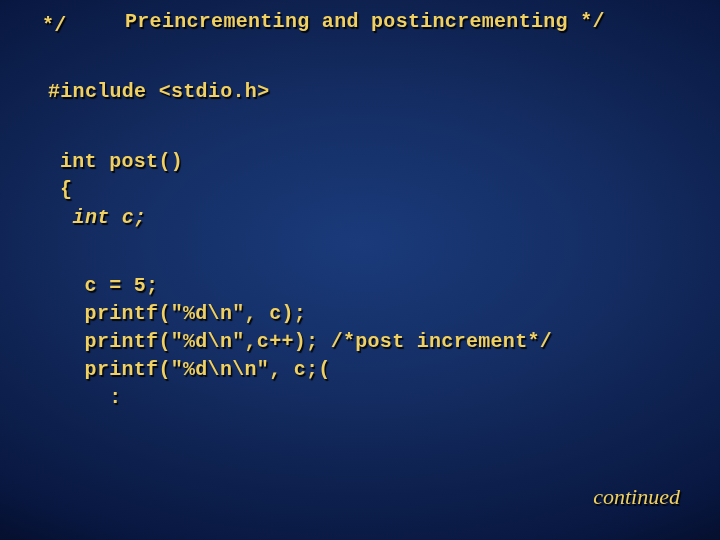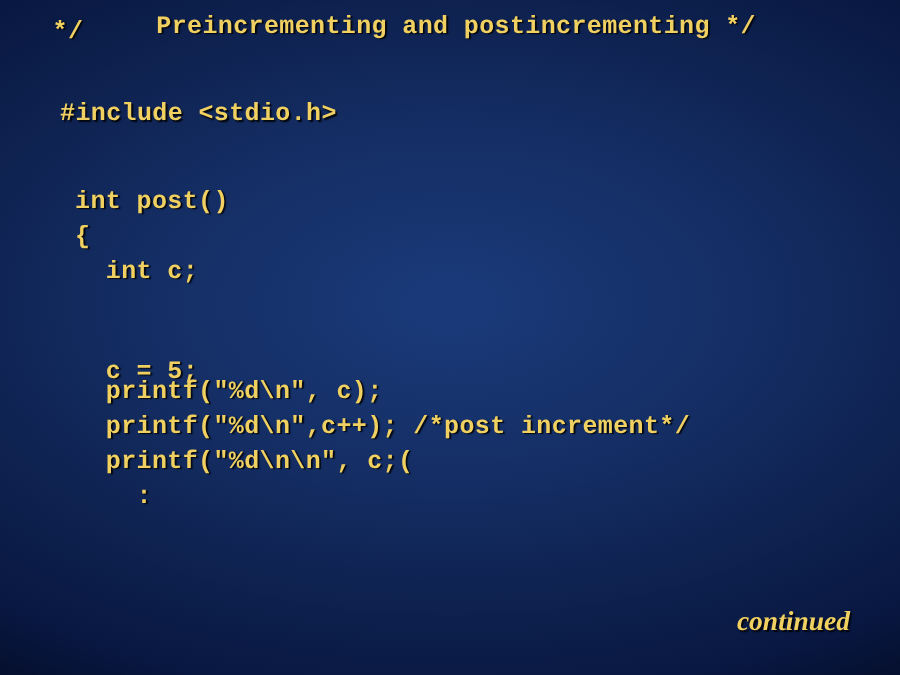--- a/index.html
+++ b/index.html
@@ -26,36 +26,36 @@
     position: absolute;
     white-space: pre;
     text-shadow: 1.5px 1.5px 1px rgba(0,0,0,0.85);
     letter-spacing: 0.3px;
     line-height: 28px;
   }
   .continued {
     position: absolute;
     font-family: "Times New Roman", Times, serif;
     font-style: italic;
-    font-weight: bold;
+    font-weight: normal;
     font-size: 22px;
     text-shadow: 1.5px 1.5px 1px rgba(0,0,0,0.85);
   }
 </style>
 </head>
 <body>
 
 <div class="line" style="left:42px; top:12px;">*/</div>
 <div class="line" style="left:108px; top:8px;margin-left:17px;">Preincrementing and postincrementing */</div>
 
 <div class="line" style="left:48px; top:78px;">#include &lt;stdio.h&gt;</div>
 
 <div class="line" style="left:60px; top:148px;">int post()</div>
 <div class="line" style="left:60px; top:176px;">{</div>
-<div class="line" style="left:60px; top:204px;">  int c;</div>
+<div class="line" style="left:48px; top:204px;font-style:italic;">  int c;</div>
 
-<div class="line" style="left:60px; top:284px;text-align:center;">  c = 5;</div>
+<div class="line" style="left:60px; top:272px;text-align:center;">  c = 5;</div>
 <div class="line" style="left:60px; top:300px;">  printf("%d\n", c);</div>
 <div class="line" style="left:60px; top:328px;">  printf("%d\n",c++); /*post increment*/</div>
 <div class="line" style="left:60px; top:356px;">  printf("%d\n\n", c;(</div>
 <div class="line" style="left:60px; top:384px;">    :</div>
 
 <div class="continued" style="right:40px; bottom:30px;">continued</div>
 
 </body></html>

